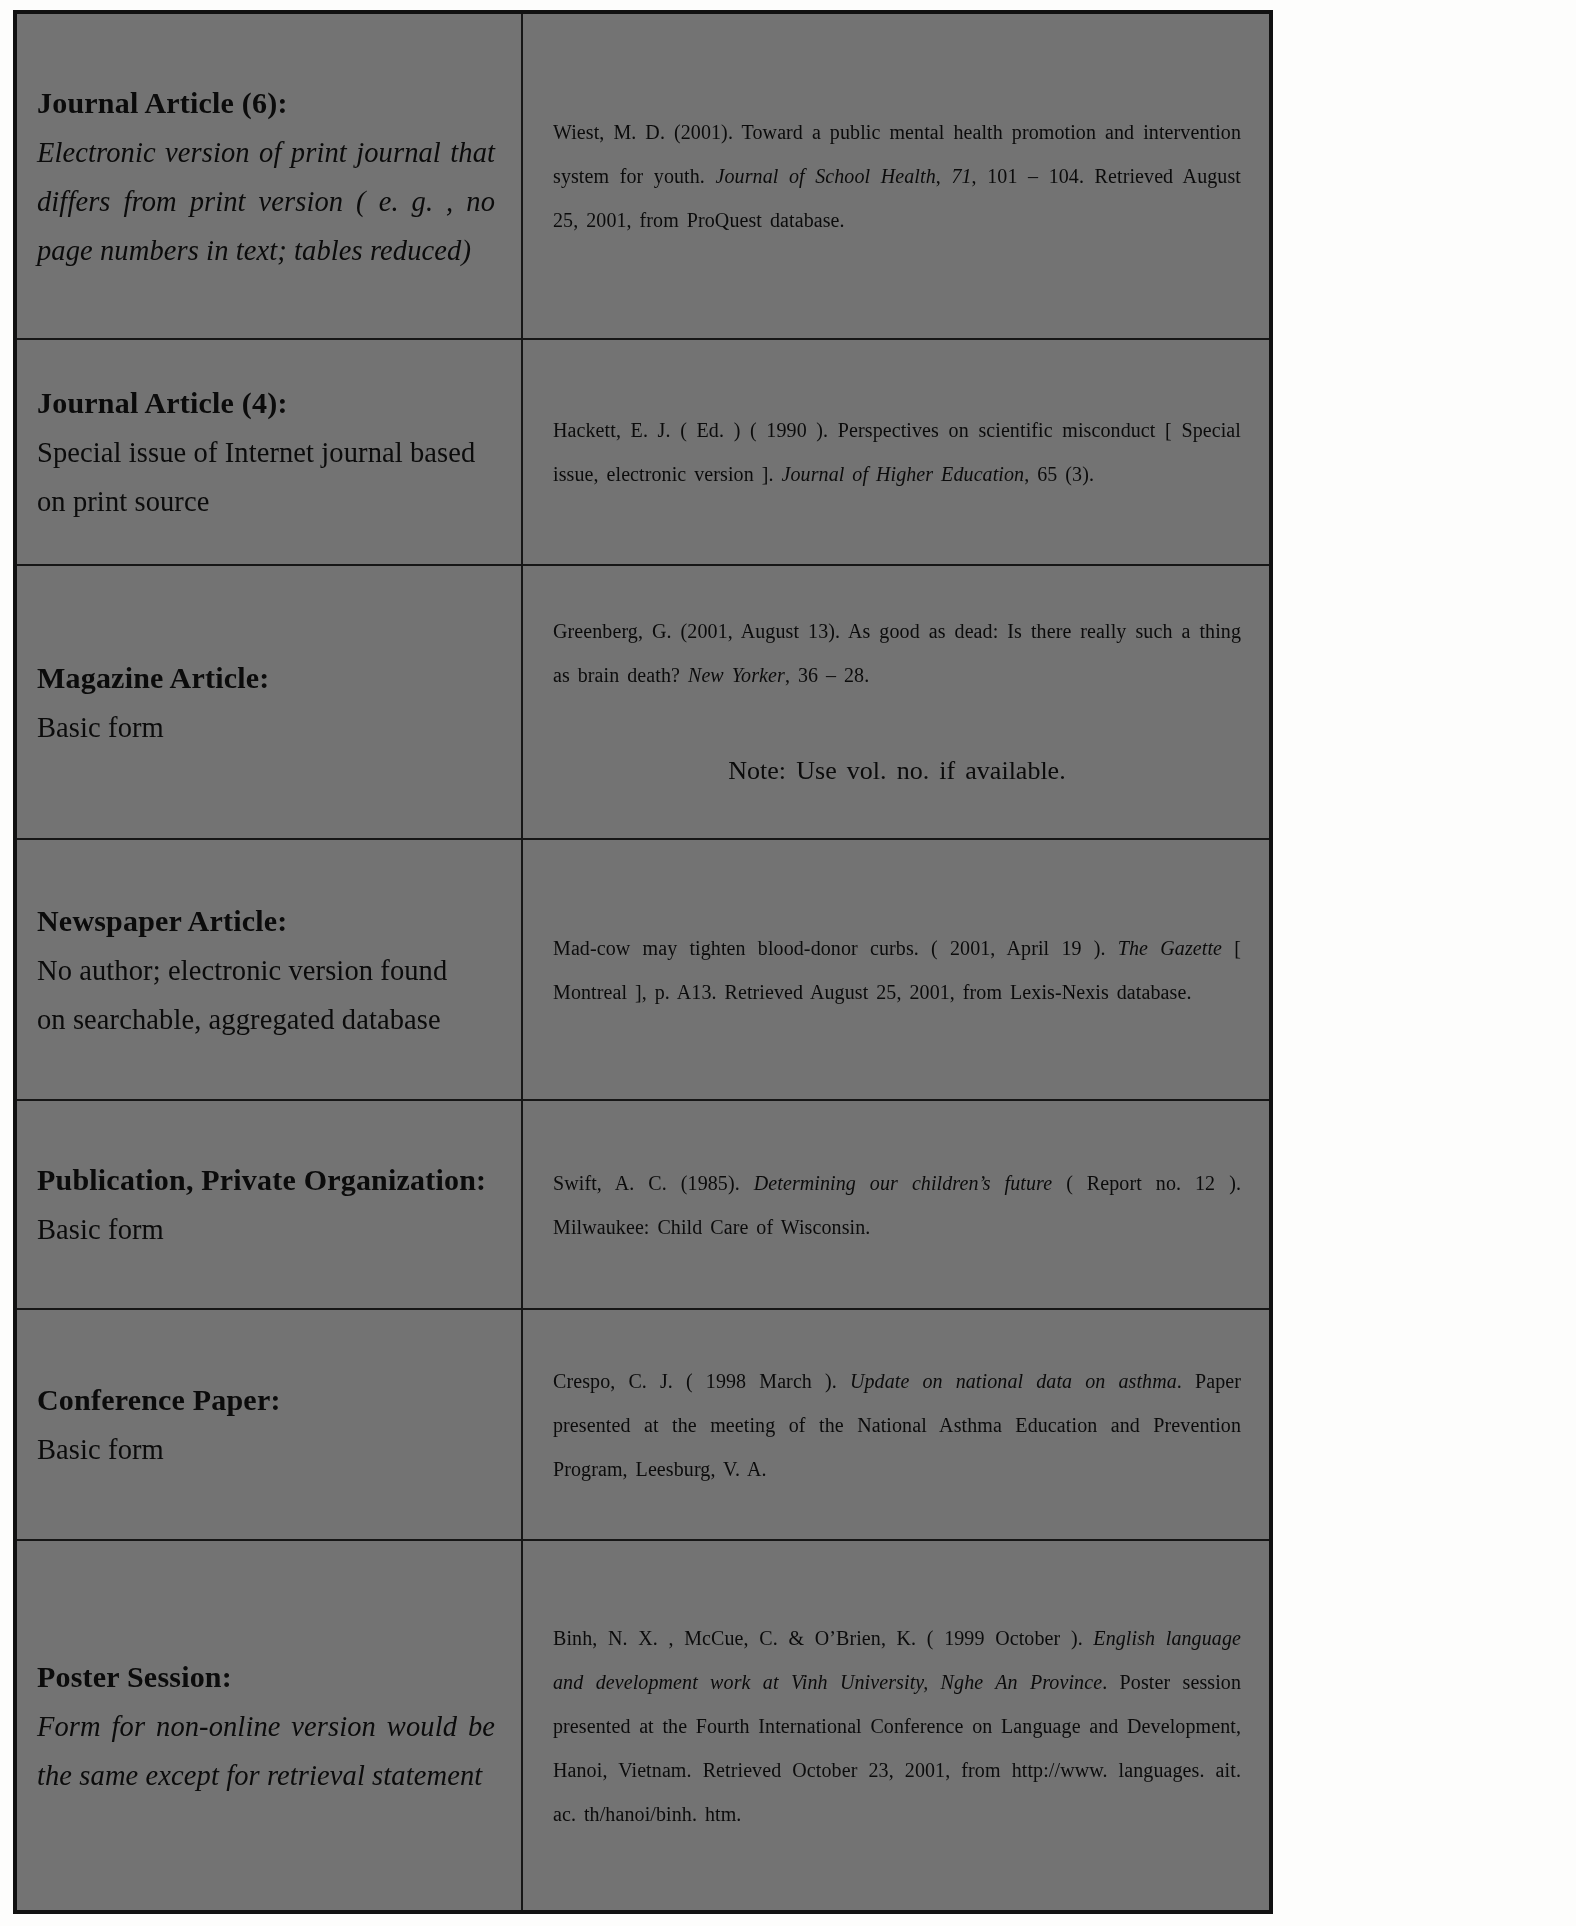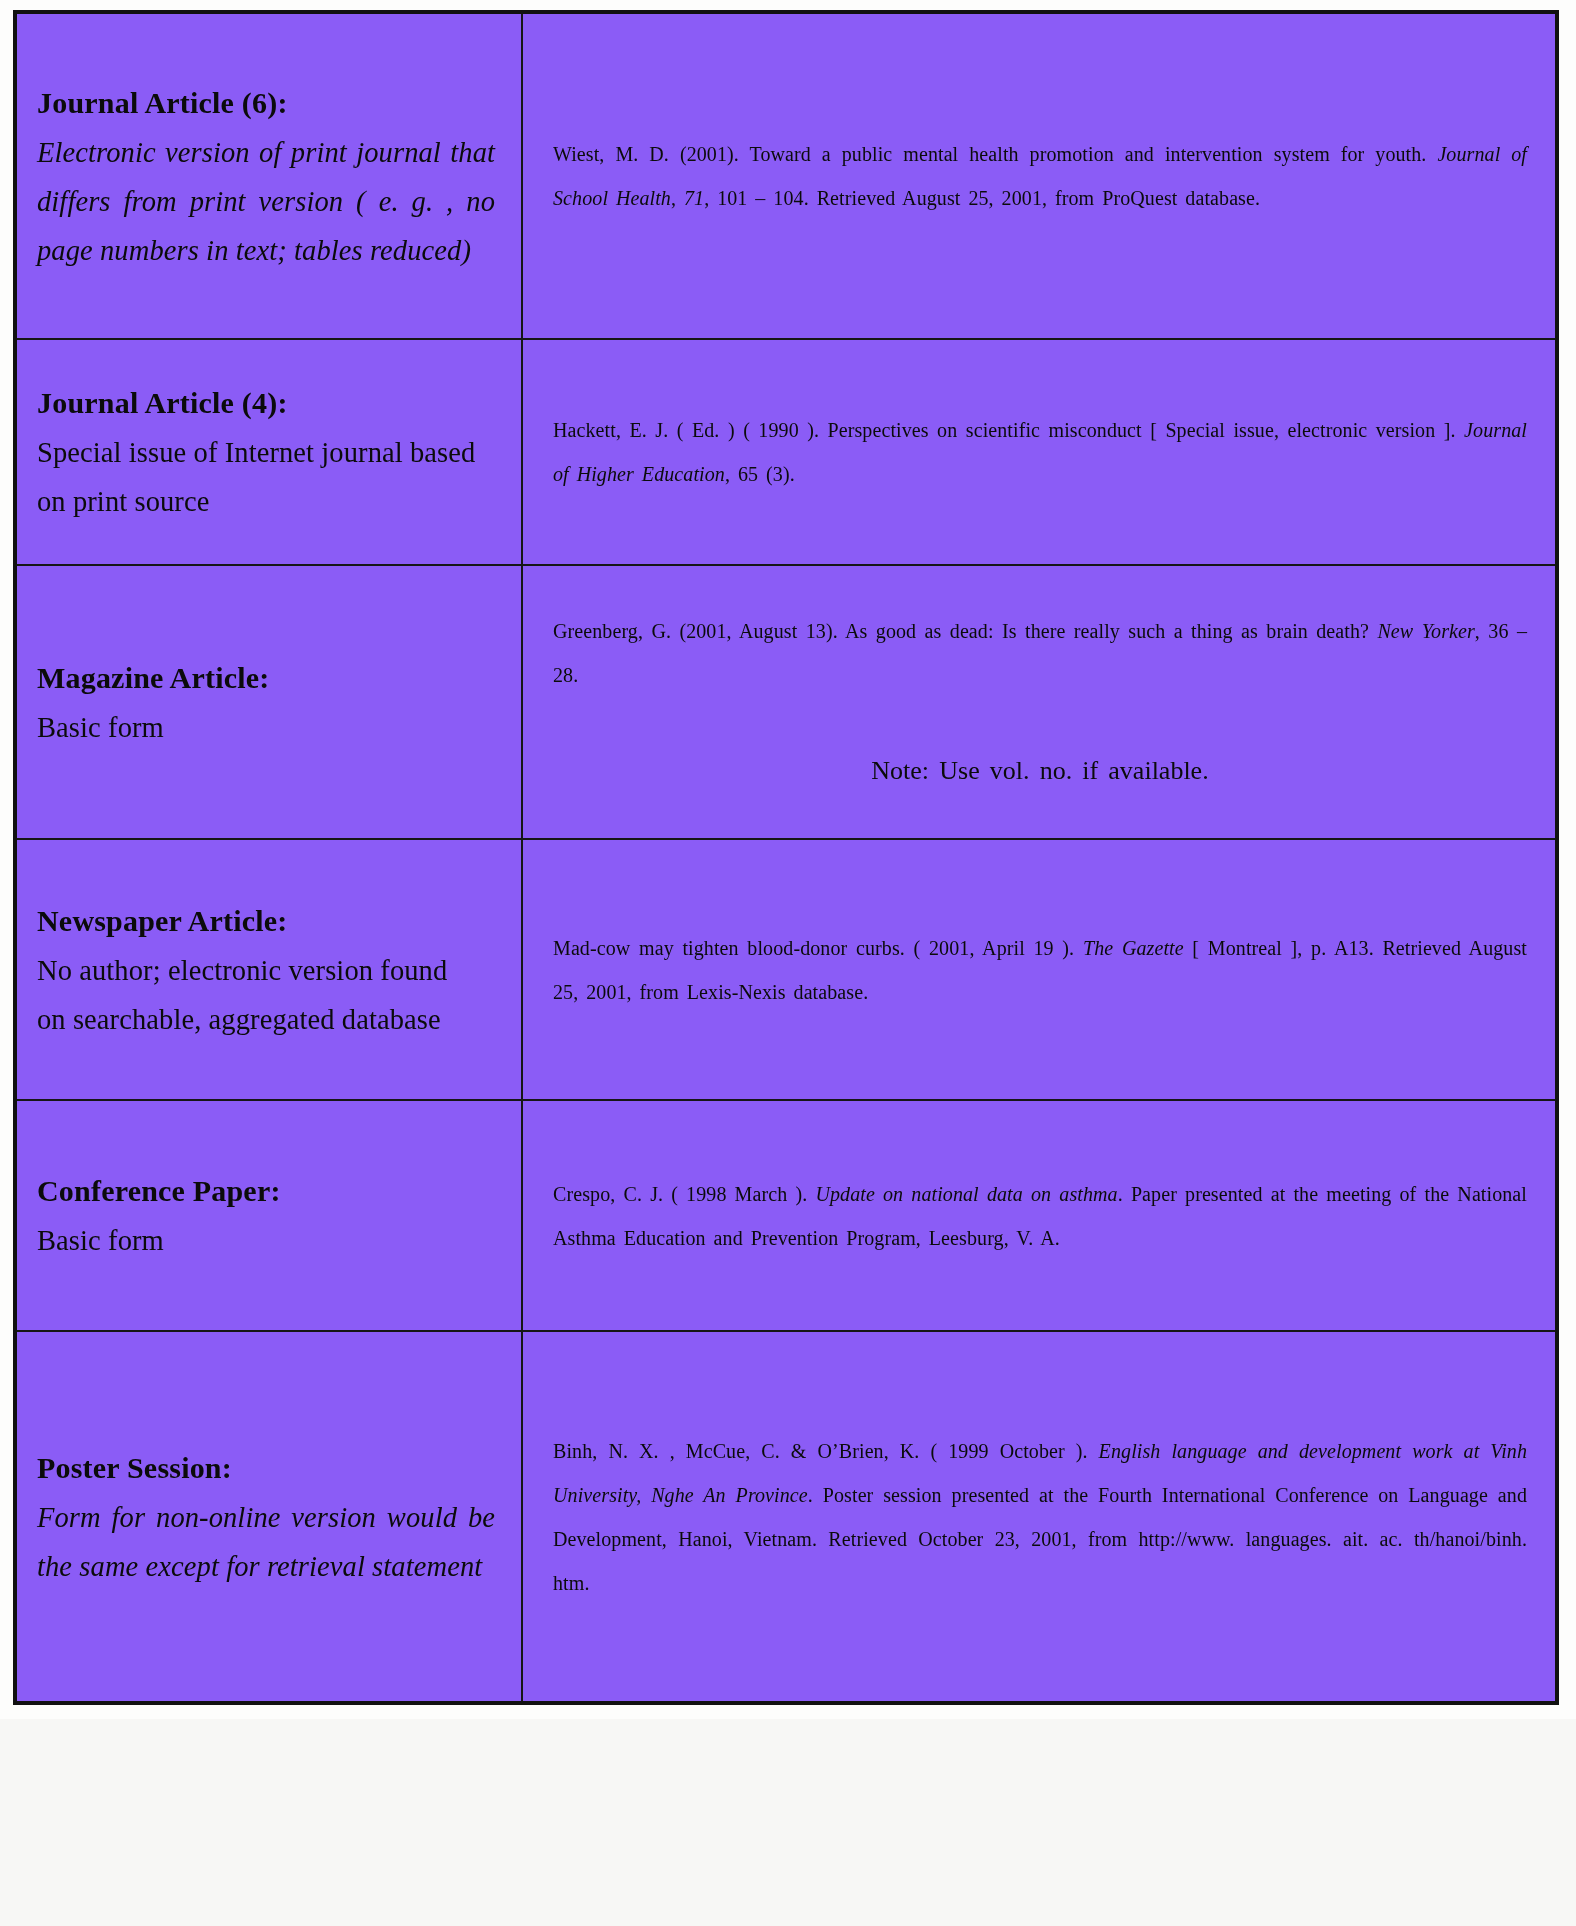--- a/index.html
+++ b/index.html
@@ -14,23 +14,23 @@
   }
   .page{
     width:1576px;
     background:#fdfdfc;
     padding:10px 0 14px 0;
     box-sizing:border-box;
   }
   table.cite-table{
     border-collapse:collapse;
     table-layout:fixed;
-    width:1546px;
+    width:1260px;
     margin-left:13px;
-    background:#8b5cf6;
+    background:#737373;
     border:4px solid #111111;
   }
   table.cite-table td{
     border:2px solid #161616;
     vertical-align:middle;
     box-sizing:border-box;
   }
   td.type-cell{
     width:507px;
     padding:14px 26px 14px 20px;
@@ -116,20 +116,29 @@
       <tr class="r4">
         <td class="type-cell">
           <div class="heading">Newspaper Article:</div>
           <div class="desc narrow">No author; electronic version found on searchable, aggregated database</div>
         </td>
         <td class="example-cell">
           <p class="citation"><span>Mad-cow may tighten blood-donor curbs. ( 2001, April 19 ). </span><i>The Gazette</i><span> [ Montreal ], p. A13. Retrieved August 25, 2001, from Lexis-Nexis database.</span></p>
         </td>
       </tr>
 
+      <tr class="r5">
+        <td class="type-cell">
+          <div class="heading">Publication, Private Organization:</div>
+          <div class="desc">Basic form</div>
+        </td>
+        <td class="example-cell">
+          <p class="citation"><span>Swift, A. C. (1985). </span><i>Determining our children’s future</i><span> ( Report no. 12 ). Milwaukee: Child Care of Wisconsin.</span></p>
+        </td>
+      </tr>
 
       <tr class="r6">
         <td class="type-cell">
           <div class="heading">Conference Paper:</div>
           <div class="desc">Basic form</div>
         </td>
         <td class="example-cell">
           <p class="citation"><span>Crespo, C. J. ( 1998 March ). </span><i>Update on national data on asthma</i><span>. Paper presented at the meeting of the National Asthma Education and Prevention Program, Leesburg, V. A.</span></p>
         </td>
       </tr>

